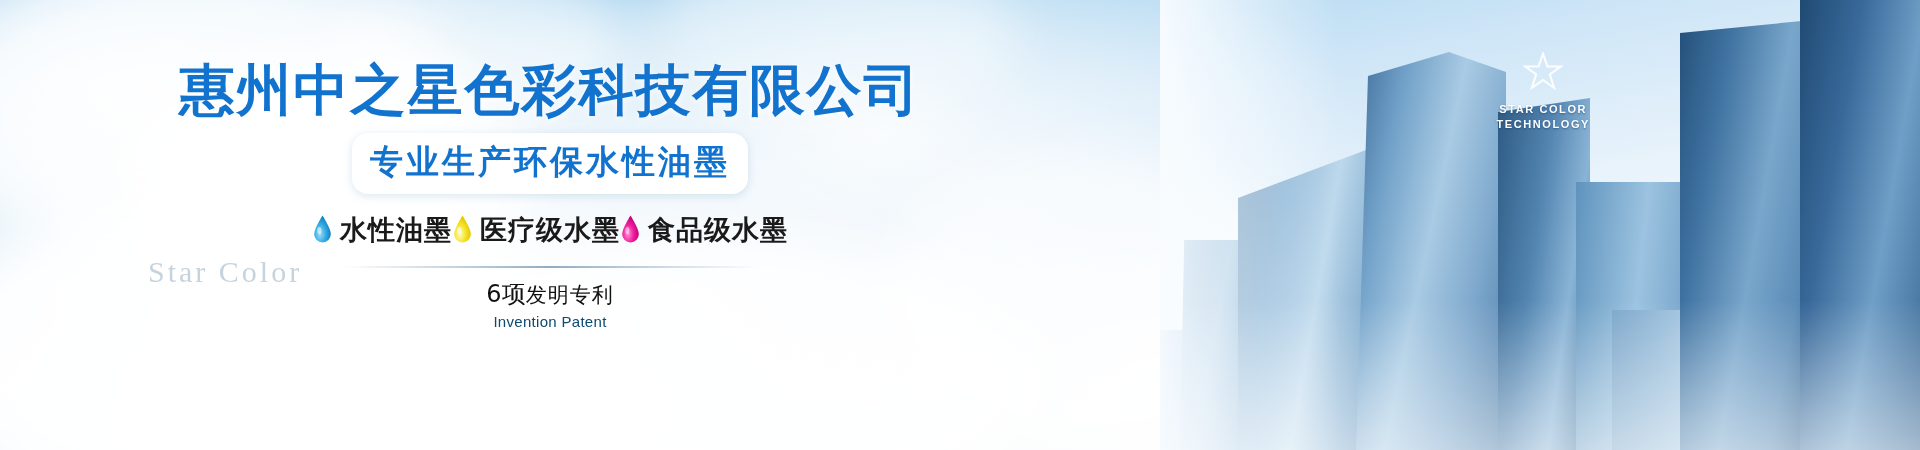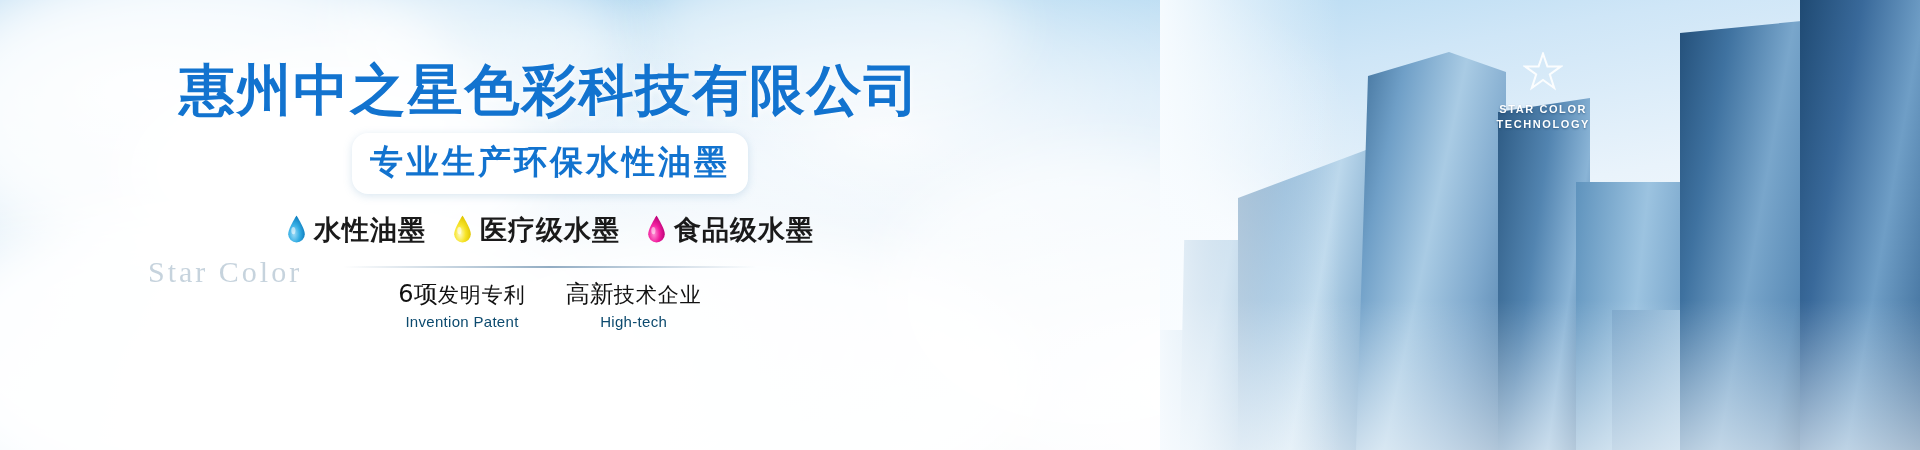--- a/index.html
+++ b/index.html
@@ -151,21 +151,21 @@
     color:#1273cf;
     font-family:"DejaVu Sans","Liberation Sans",sans-serif;
     font-size:33px; font-weight:700; letter-spacing:3px;
     padding:7px 18px 9px;
     border-radius:16px;
     box-shadow:0 2px 8px rgba(120,165,200,0.28);
   }
 
   .features {
     margin-top:18px;
-    display:flex; justify-content:center; align-items:center; gap:26px;
+    display:flex; justify-content:center; align-items:center; 
   }
   .feature { display:flex; align-items:center; gap:7px; }
   .drop { width:21px; height:29px; display:block; }
   .feature-label {
     font-family:"DejaVu Sans","Liberation Sans",sans-serif;
     font-size:27px; font-weight:700; color:#1a1a1a; letter-spacing:1px;
   }
 
   .divider {
     width:414px; height:2px; margin:18px auto 0;
@@ -292,23 +292,17 @@
 
     <div class="creds">
 
       <div class="cred">
         <div class="cred-cn">
           <span class="cred-big">6项</span><span class="cred-small">发明专利</span>
         </div>
         <div class="cred-en">Invention Patent</div>
       </div>
 
-      <div class="cred">
-        <div class="cred-cn">
-          <span class="cred-big">高新</span><span class="cred-small">技术企业</span>
-        </div>
-        <div class="cred-en">High-tech</div>
-      </div>
 
     </div>
 
   </div>
 </div>
 
 </body></html>

